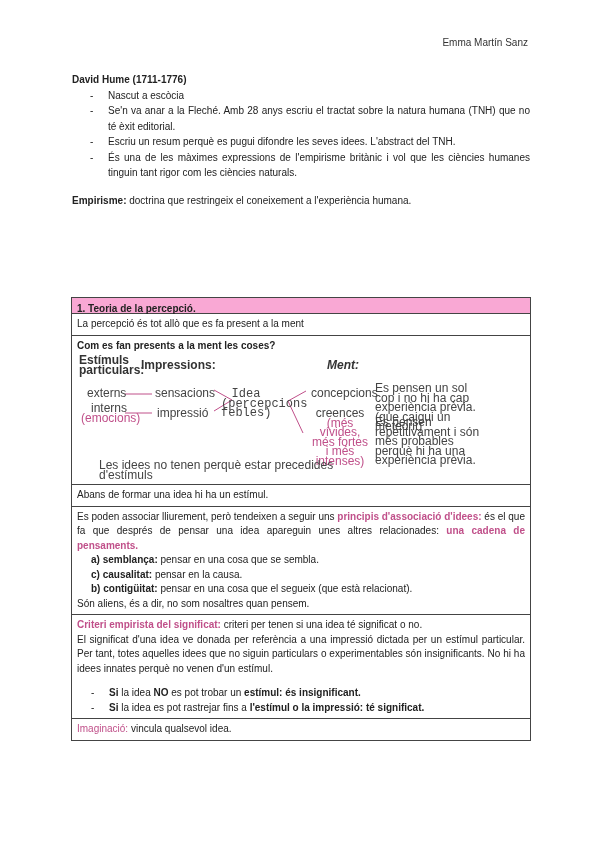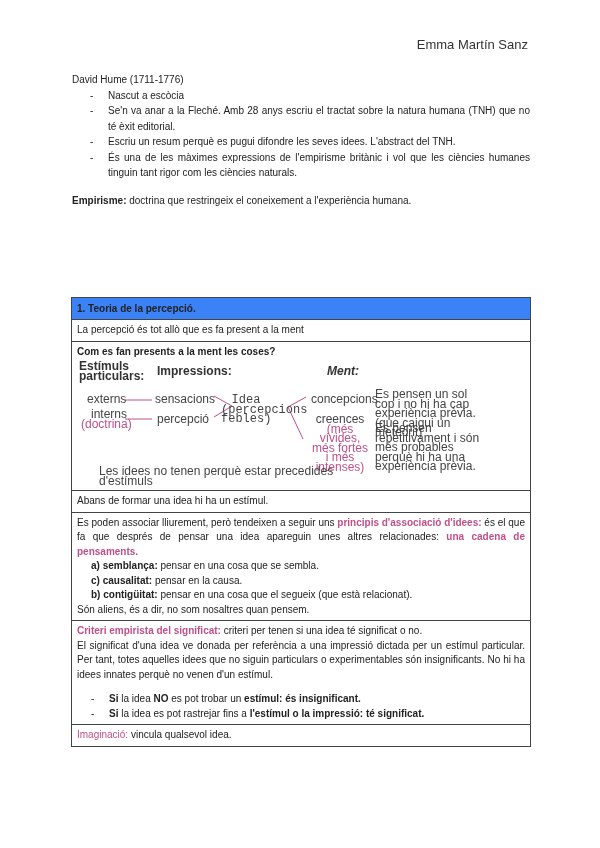--- a/index.html
+++ b/index.html
@@ -1,32 +1,32 @@
 <!DOCTYPE html>
 <html><head>
 <meta charset="utf-8">
 <style>
   * { box-sizing: border-box; margin: 0; padding: 0; }
   html, body { width: 600px; height: 848px; background: #ffffff; overflow: hidden; }
   body { font-family: "Liberation Sans", sans-serif; color: #222; font-size: 9.6px; position: relative; }
 
-  .author { position: absolute; top: 37px; right: 72px; font-size: 13px; color: #333; }
+  .author { position: absolute; top: 37px; right: 72px; font-size: 10px; color: #333; }
 
   .intro { position: absolute; top: 72px; left: 72px; width: 458px; line-height: 15.5px; font-size: 10px; }
-  .intro .title { font-weight: normal; }
+  .intro .title { font-weight: bold; }
   .intro ul { list-style: none; margin-left: 18px; }
   .intro li { position: relative; padding-left: 18px; text-align: justify; }
   .intro li::before { content: "-"; position: absolute; left: 0; }
   .intro .def { margin-top: 12px; }
   .intro .def b { font-weight: bold; }
 
   .box { position: absolute; top: 297px; left: 71px; width: 460px; border: 1.5px solid #444; }
   .row { border-bottom: 1.5px solid #444; padding: 3px 5px; font-size: 10px; line-height: 14.5px; }
   .row:last-child { border-bottom: none; }
-  .row.head { background: #3b82f6; font-weight: bold; color: #222; height: 22px; padding-top: 4px; }
+  .row.head { background: #f9a8d4; font-weight: bold; color: #222; height: 16px; padding-top: 4px; }
   .row .bold { font-weight: bold; }
   .pink { color: #c0508a; }
   .pink-b { color: #c0508a; font-weight: bold; }
   .justify { text-align: justify; }
   ol.assoc { list-style: none; margin-left: 14px; }
   ol.assoc li b { font-weight: bold; }
   ul.dash { list-style: none; margin-left: 14px; margin-top: 10px; }
   ul.dash li { position: relative; padding-left: 18px; }
   ul.dash li::before { content: "-"; position: absolute; left: 0; }
 
@@ -57,26 +57,26 @@
   <div class="row">
     <div class="bold">Com es fan presents a la ment les coses?</div>
     <div class="diagram">
       <svg width="450" height="128">
         <line x1="48" y1="41" x2="75" y2="41" stroke="#c0508a" stroke-width="1"></line>
         <line x1="48" y1="60" x2="75" y2="60" stroke="#c0508a" stroke-width="1"></line>
         <polyline points="137,37 155,47 137,58" fill="none" stroke="#c0508a" stroke-width="1"></polyline>
         <polyline points="229,38 211,48 226,80" fill="none" stroke="#c0508a" stroke-width="1"></polyline>
       </svg>
       <div class="lbl hdr" style="left:2px;top:3px;width:50px;">Estímuls particulars:</div>
-      <div class="lbl hdr" style="left:80px;top:8px;width:60px;">Impressions:</div>
+      <div class="lbl hdr" style="left:64px;top:8px;width:60px;">Impressions:</div>
       <div class="lbl hdr" style="left:250px;top:8px;width:30px;font-style:italic;">Ment:</div>
       <div class="lbl" style="left:10px;top:36px;width:38px;">externs</div>
-      <div class="lbl" style="left:4px;top:51px;width:46px;text-align:right;"><span>interns</span><br><span class="pink">(doctrina)</span></div>
+      <div class="lbl" style="left:4px;top:51px;width:46px;text-align:right;"><span>interns</span><br><span class="pink">(emocions)</span></div>
       <div class="lbl" style="left:78px;top:36px;width:56px;">sensacions</div>
-      <div class="lbl" style="left:80px;top:56px;width:50px;">percepció</div>
+      <div class="lbl" style="left:80px;top:56px;width:50px;">impressió</div>
       <div class="lbl" style="left:144px;top:37px;width:50px;font-family:Liberation Mono, monospace;">Idea (percepcions febles)</div>
       <div class="lbl" style="left:234px;top:36px;width:56px;">concepcions</div>
       <div class="lbl" style="left:234px;top:56px;width:58px;"><span>creences</span> <span class="pink">(més vívides, més fortes i més intenses)</span></div>
       <div class="lbl" style="left:298px;top:31px;width:110px;text-align:left;">Es pensen un sol cop i no hi ha cap experiència prèvia. (que caigui un meteorit)</div>
       <div class="lbl" style="left:298px;top:65px;width:110px;text-align:left;">Es pensen repetitivament i són més probables perquè hi ha una experiència prèvia.</div>
       <div class="lbl" style="left:2px;top:108px;width:300px;text-align:left;padding-left:20px;">Les idees no tenen perquè estar precedides d'estímuls</div>
     </div>
   </div>
   <div class="row">Abans de formar una idea hi ha un estímul.</div>
   <div class="row">

